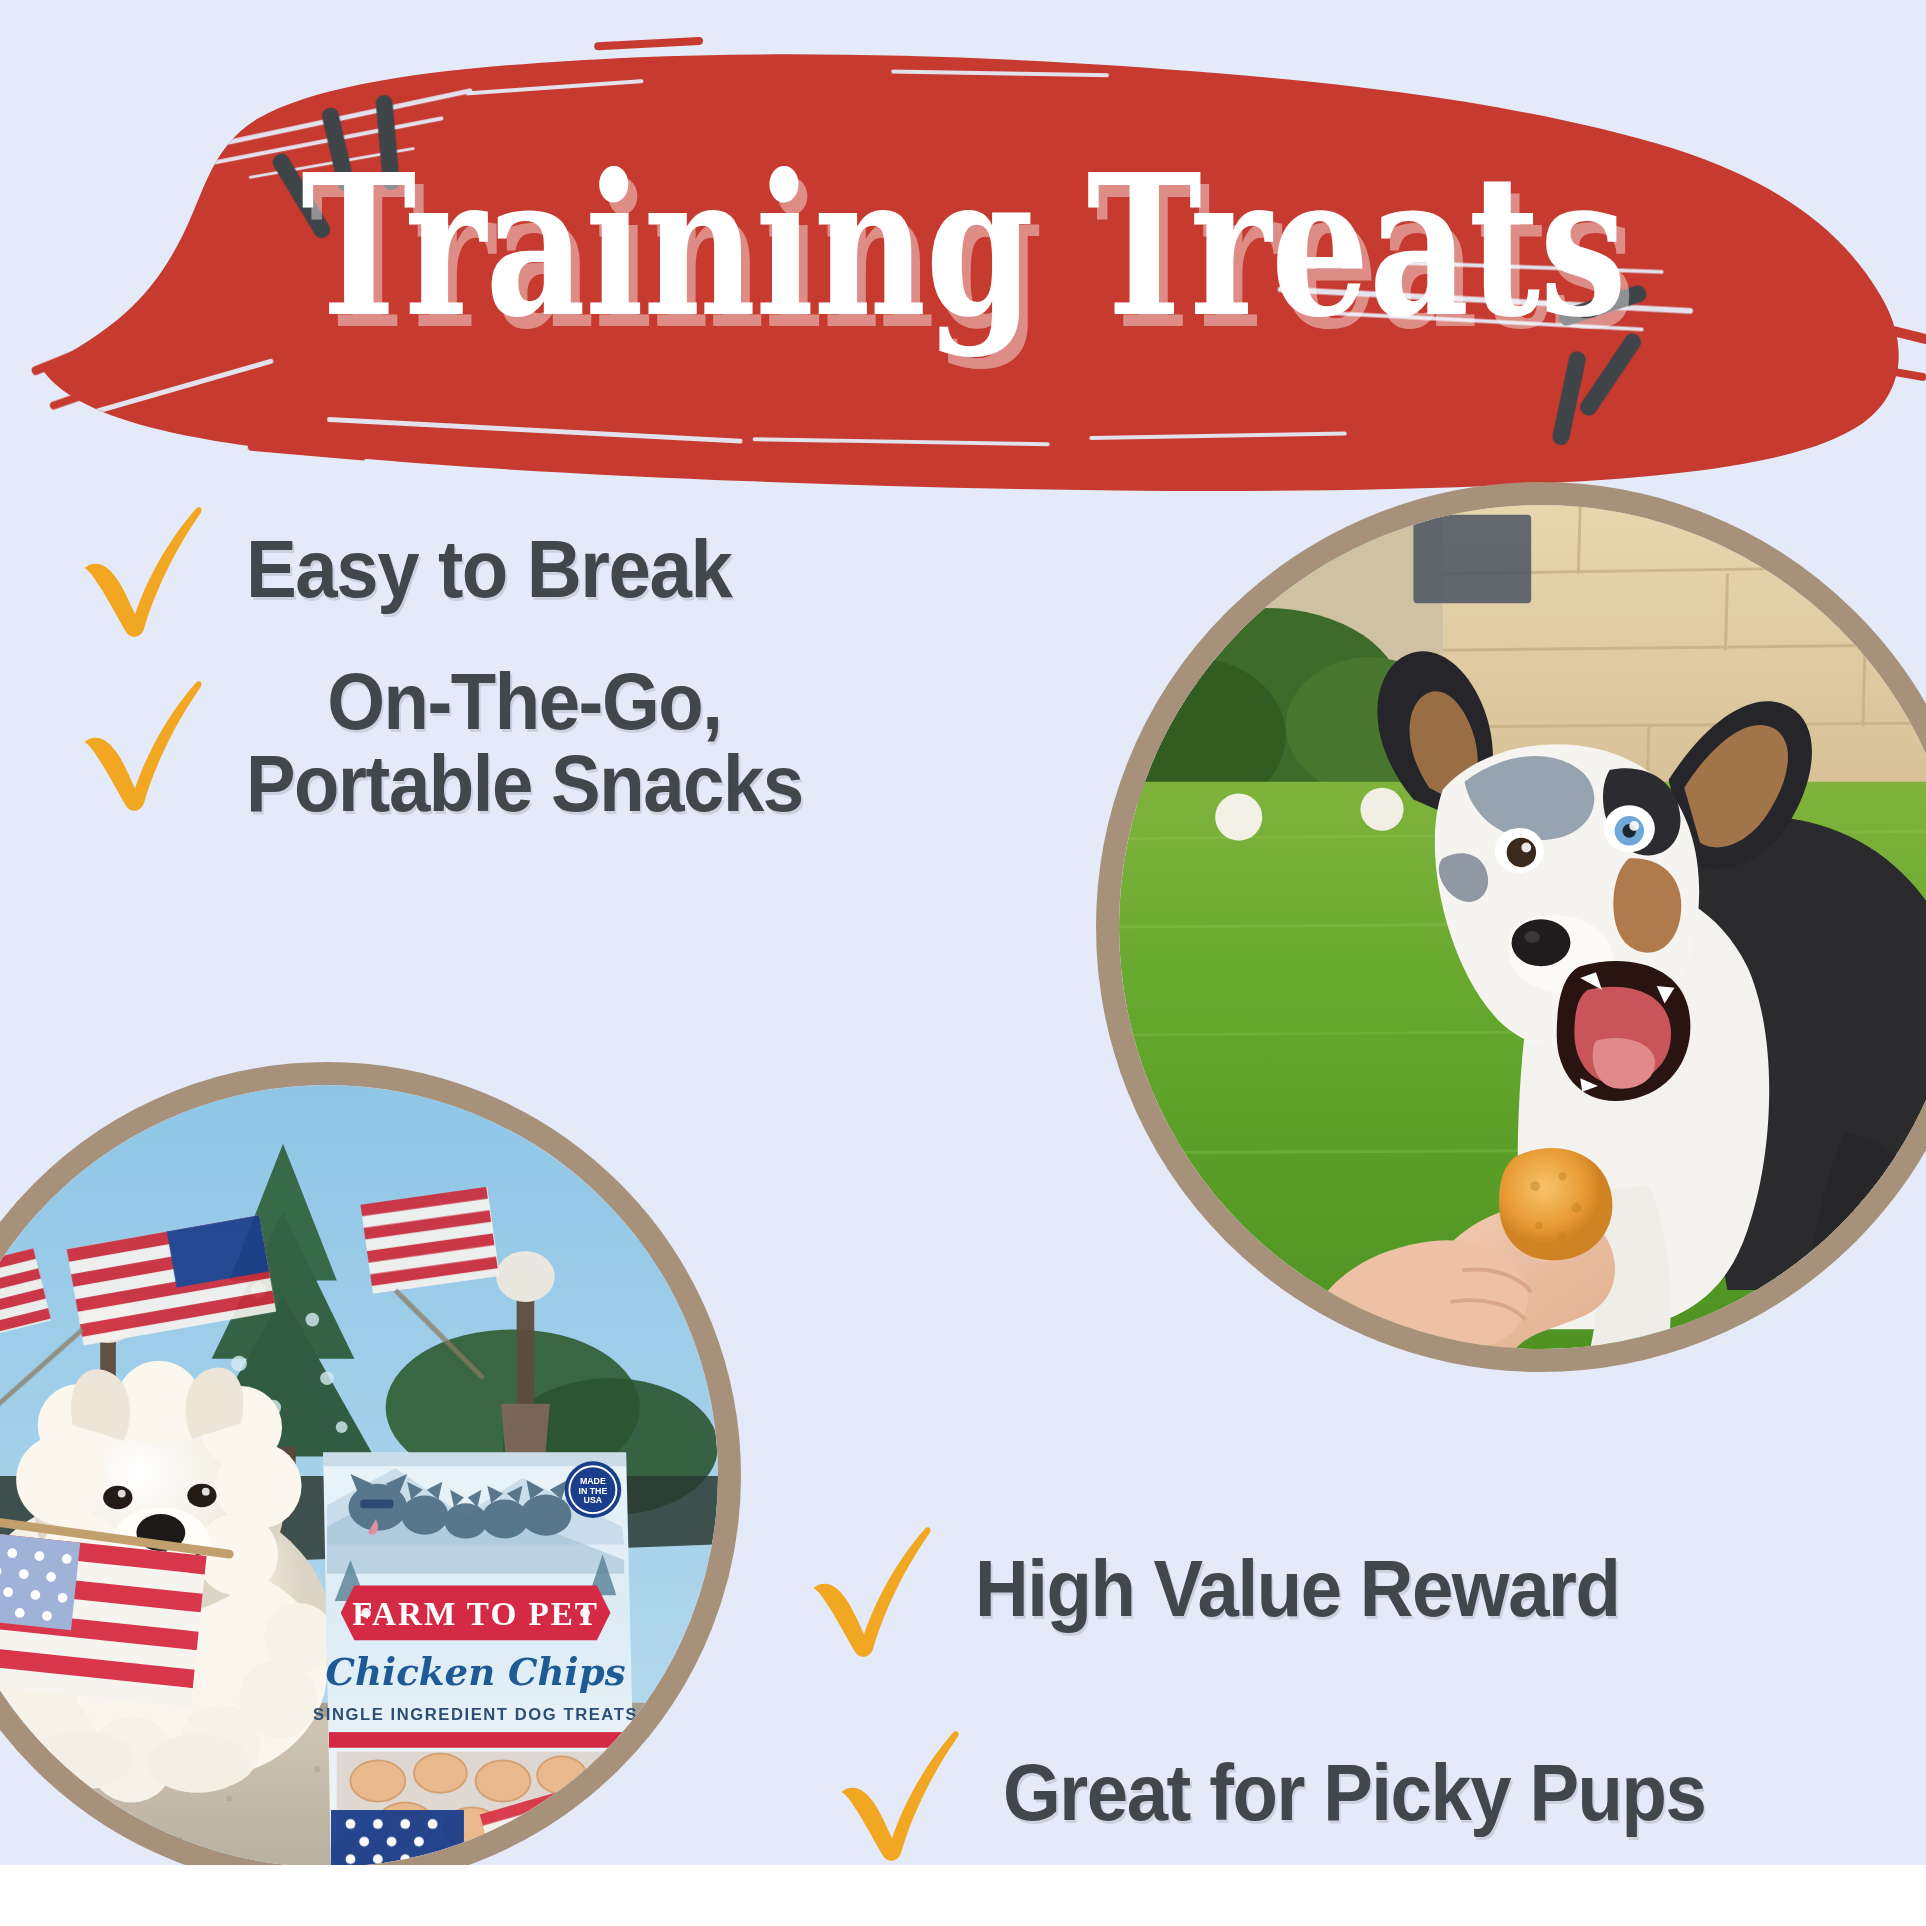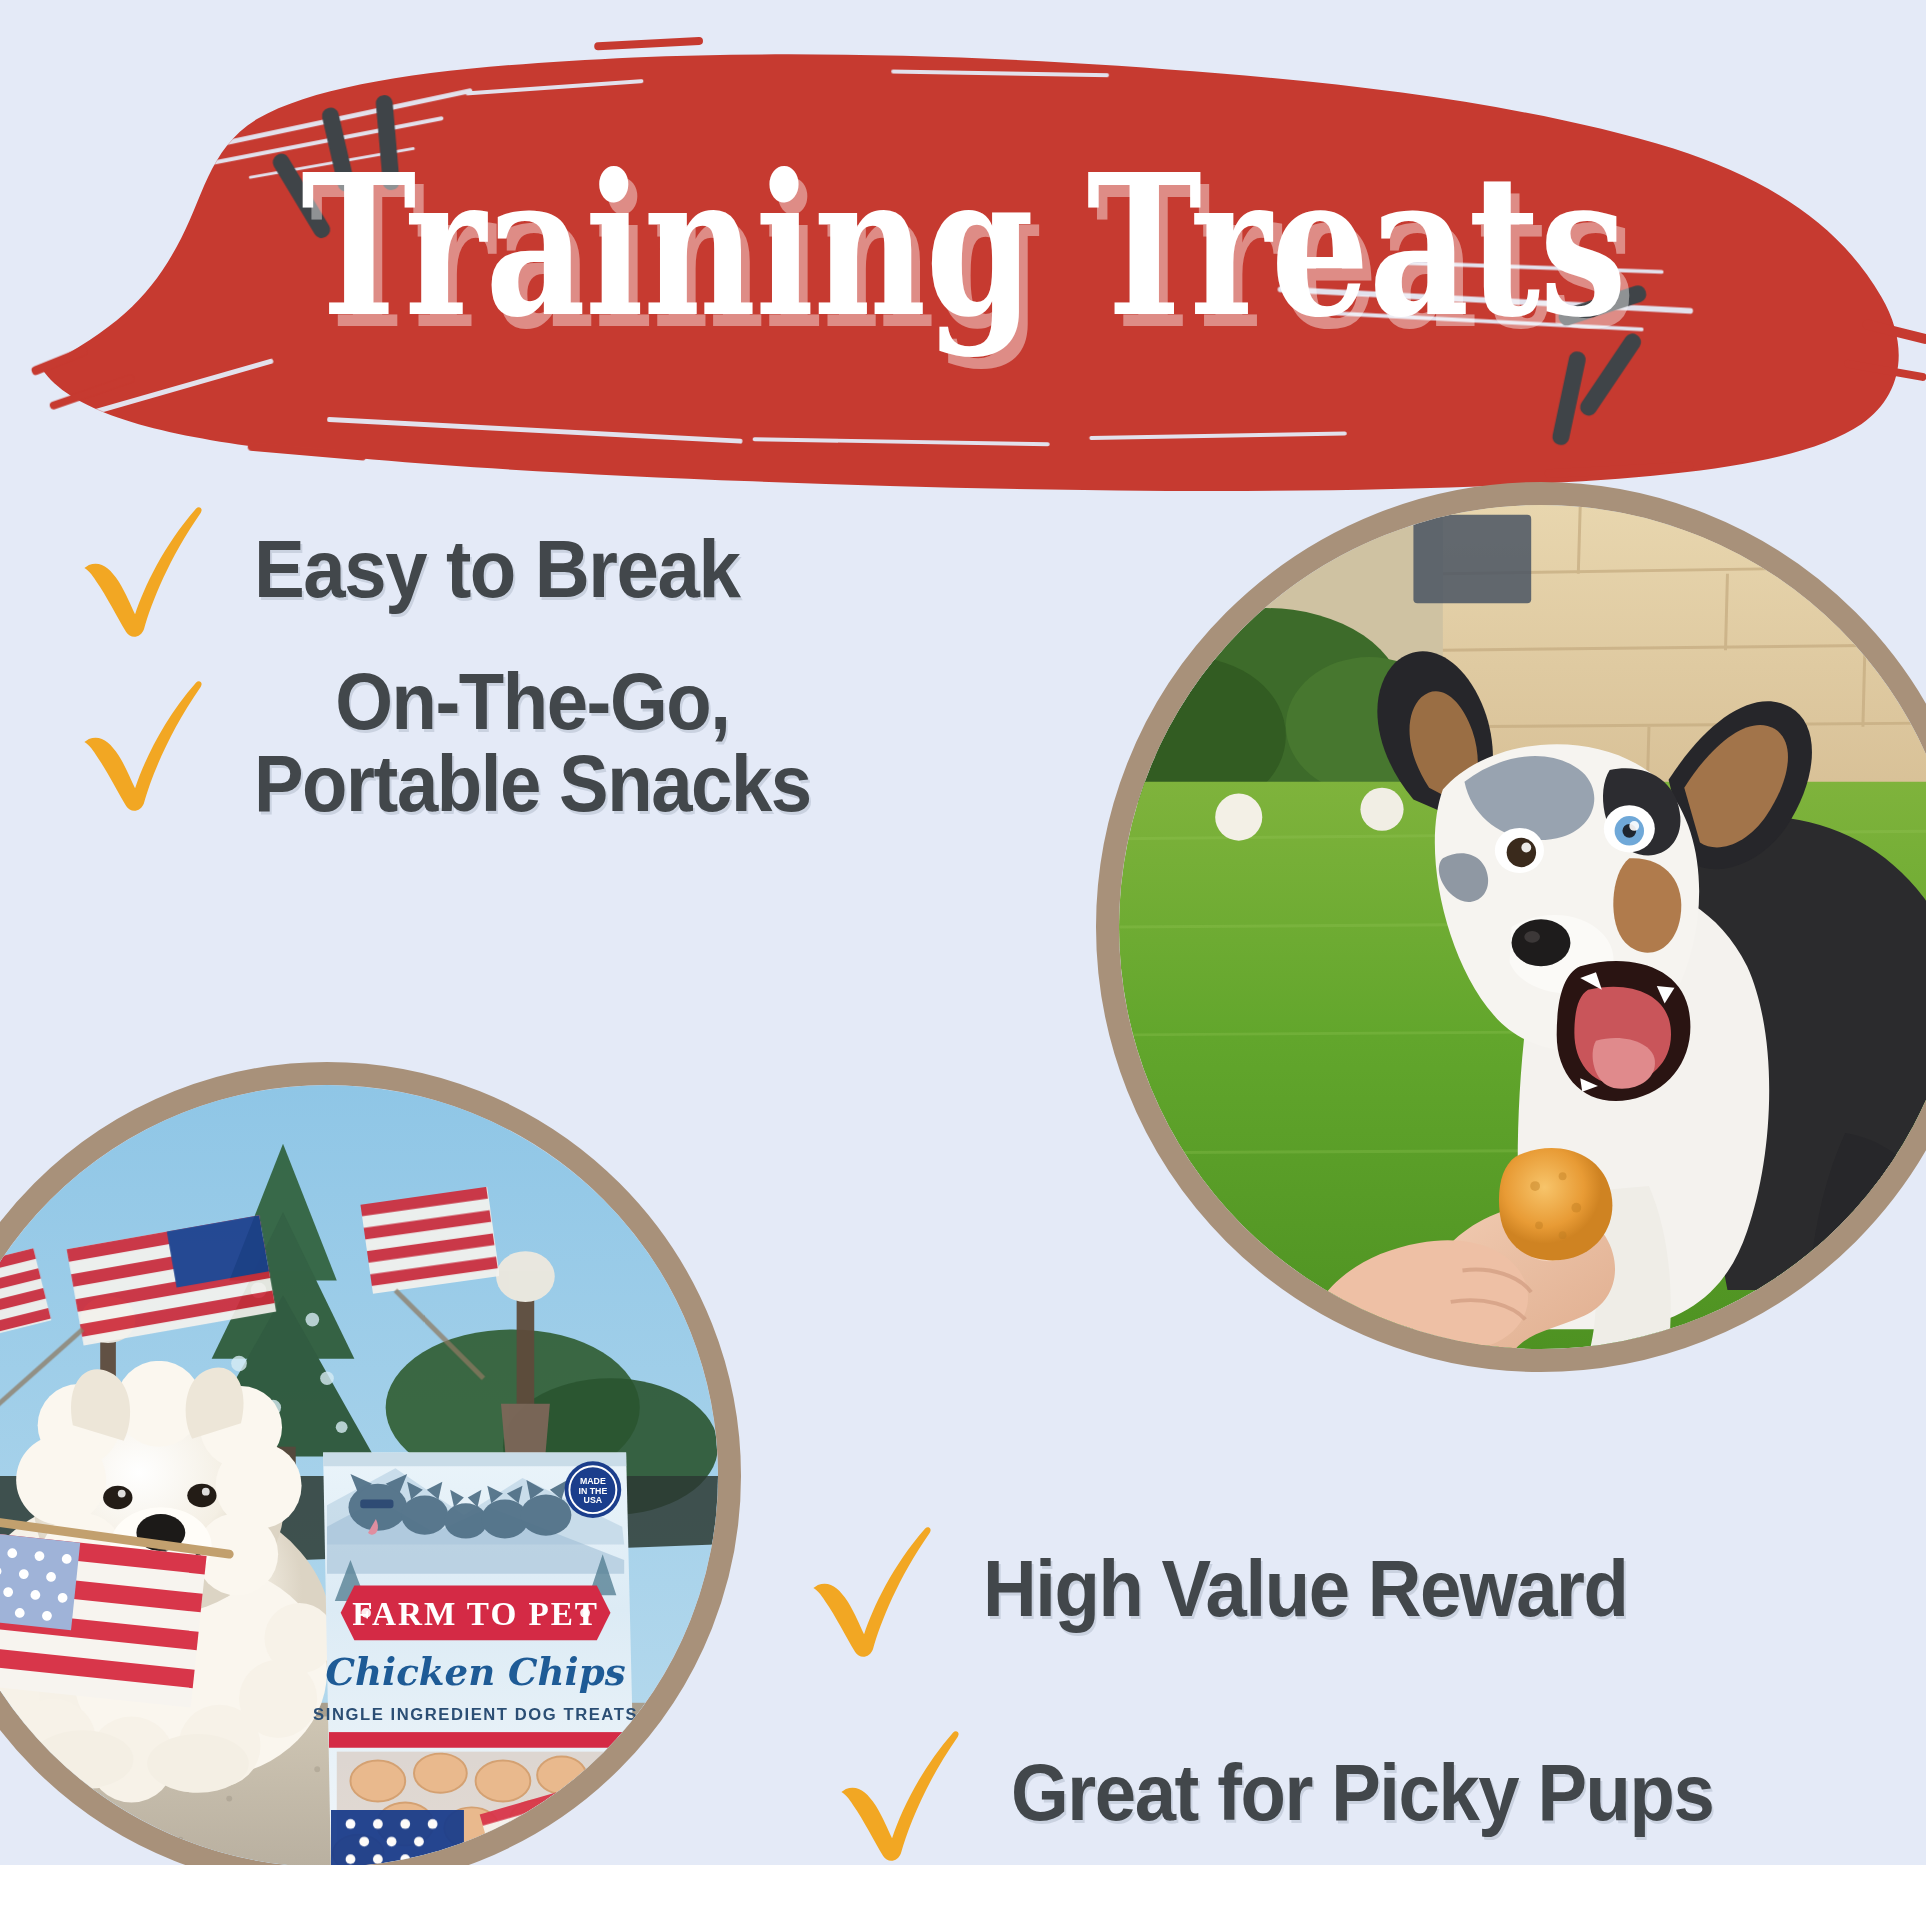--- a/index.html
+++ b/index.html
@@ -32,21 +32,21 @@
     text-shadow: 11px 12px 0 rgba(255,255,255,0.42);
     white-space:nowrap;
     user-select:none;
   }
 
   
   .feature{
     position:absolute;
     display:flex;
     align-items:center;
-    gap:34px;
+    gap:26px;
   }
   .check{
     flex:0 0 auto;
     width:149px; height:149px;
     display:block;
   }
   .feature-text{
     font-family:"Liberation Sans", sans-serif;
     font-weight:700;
     font-size:81px;

